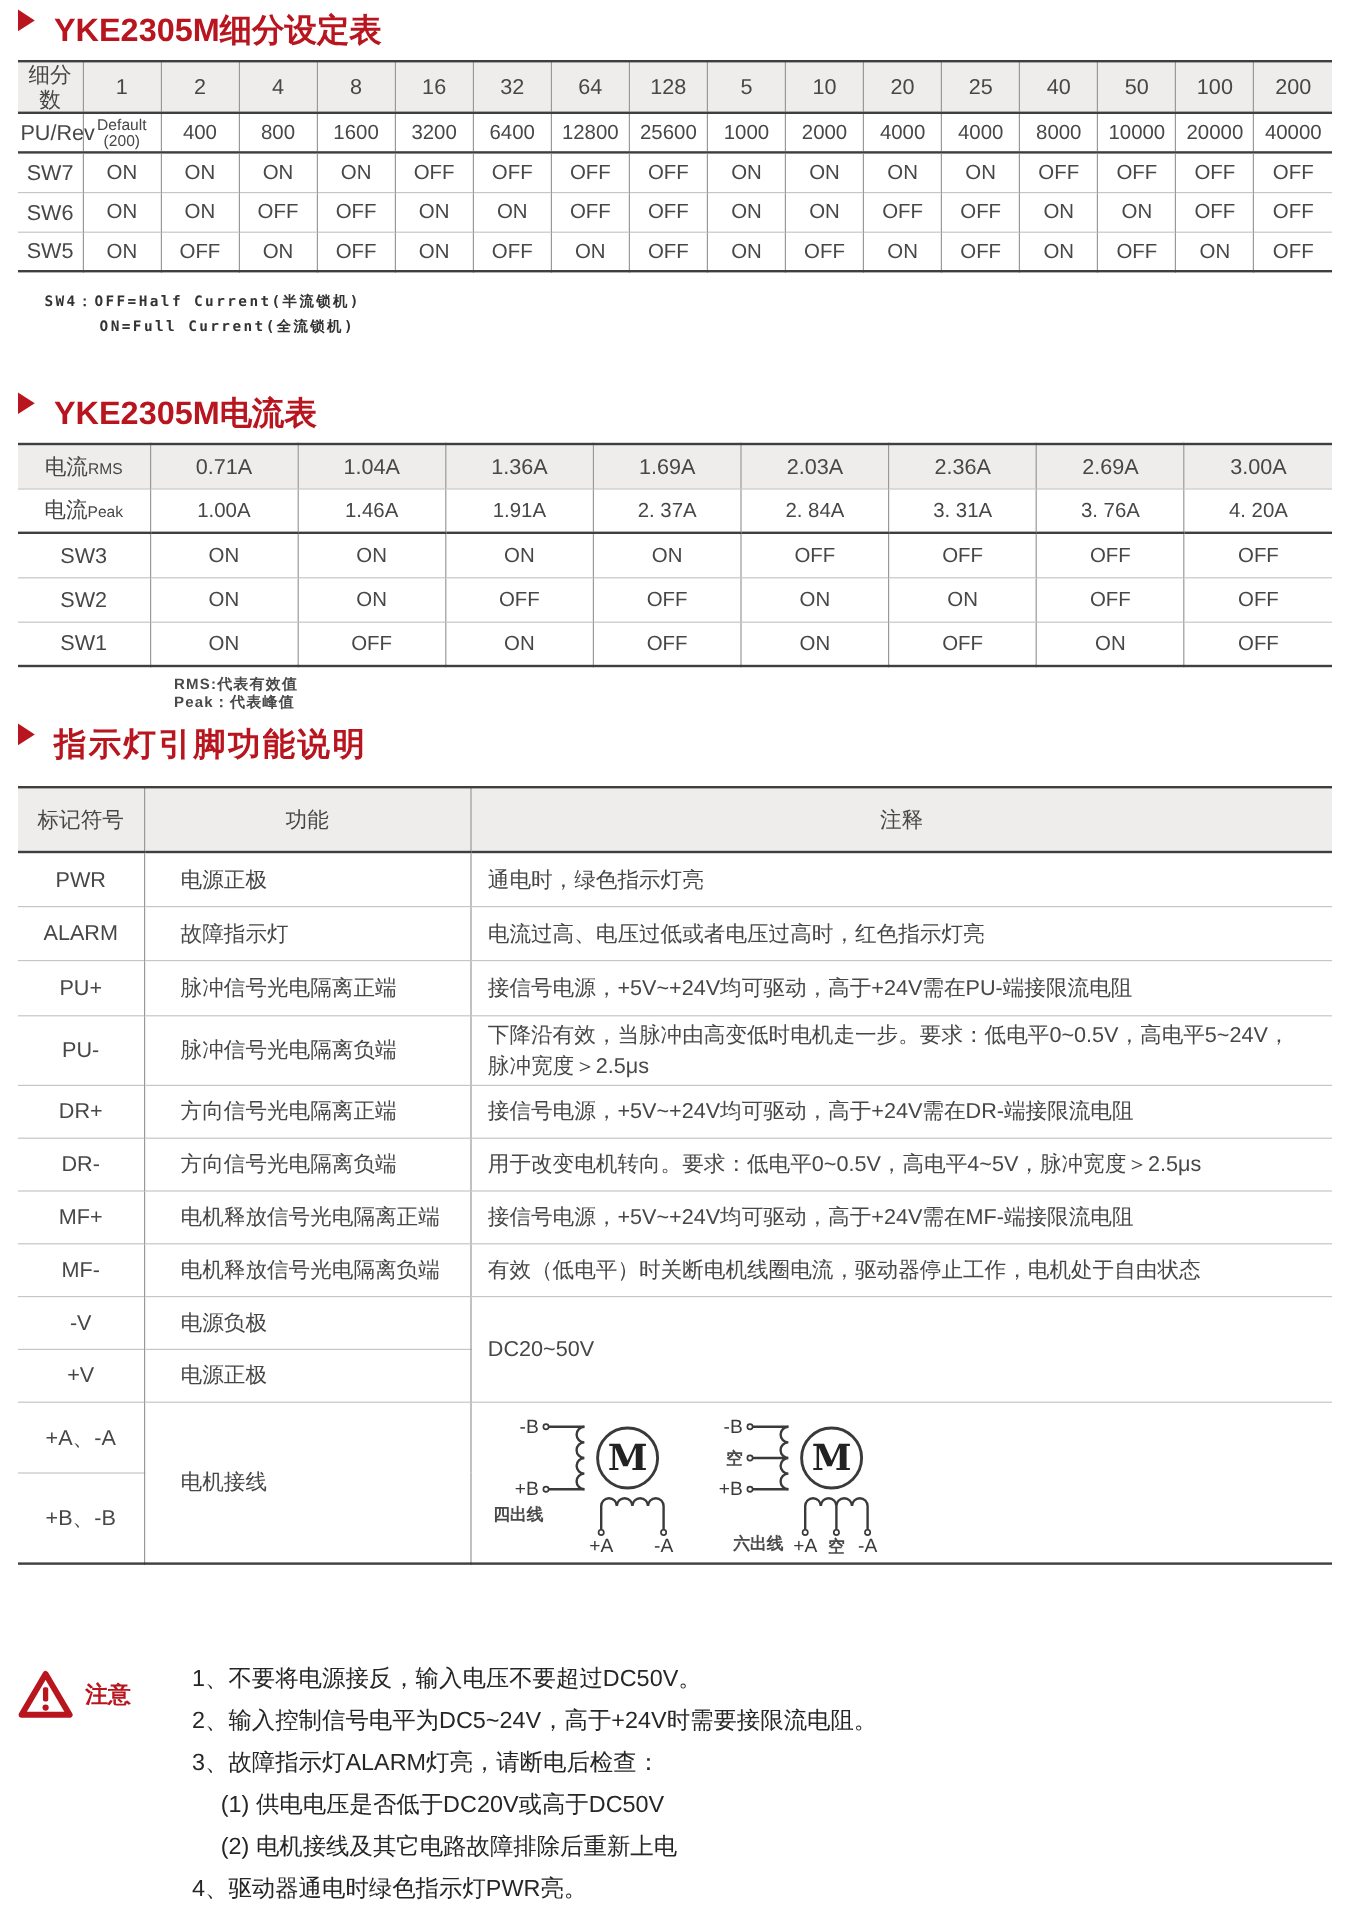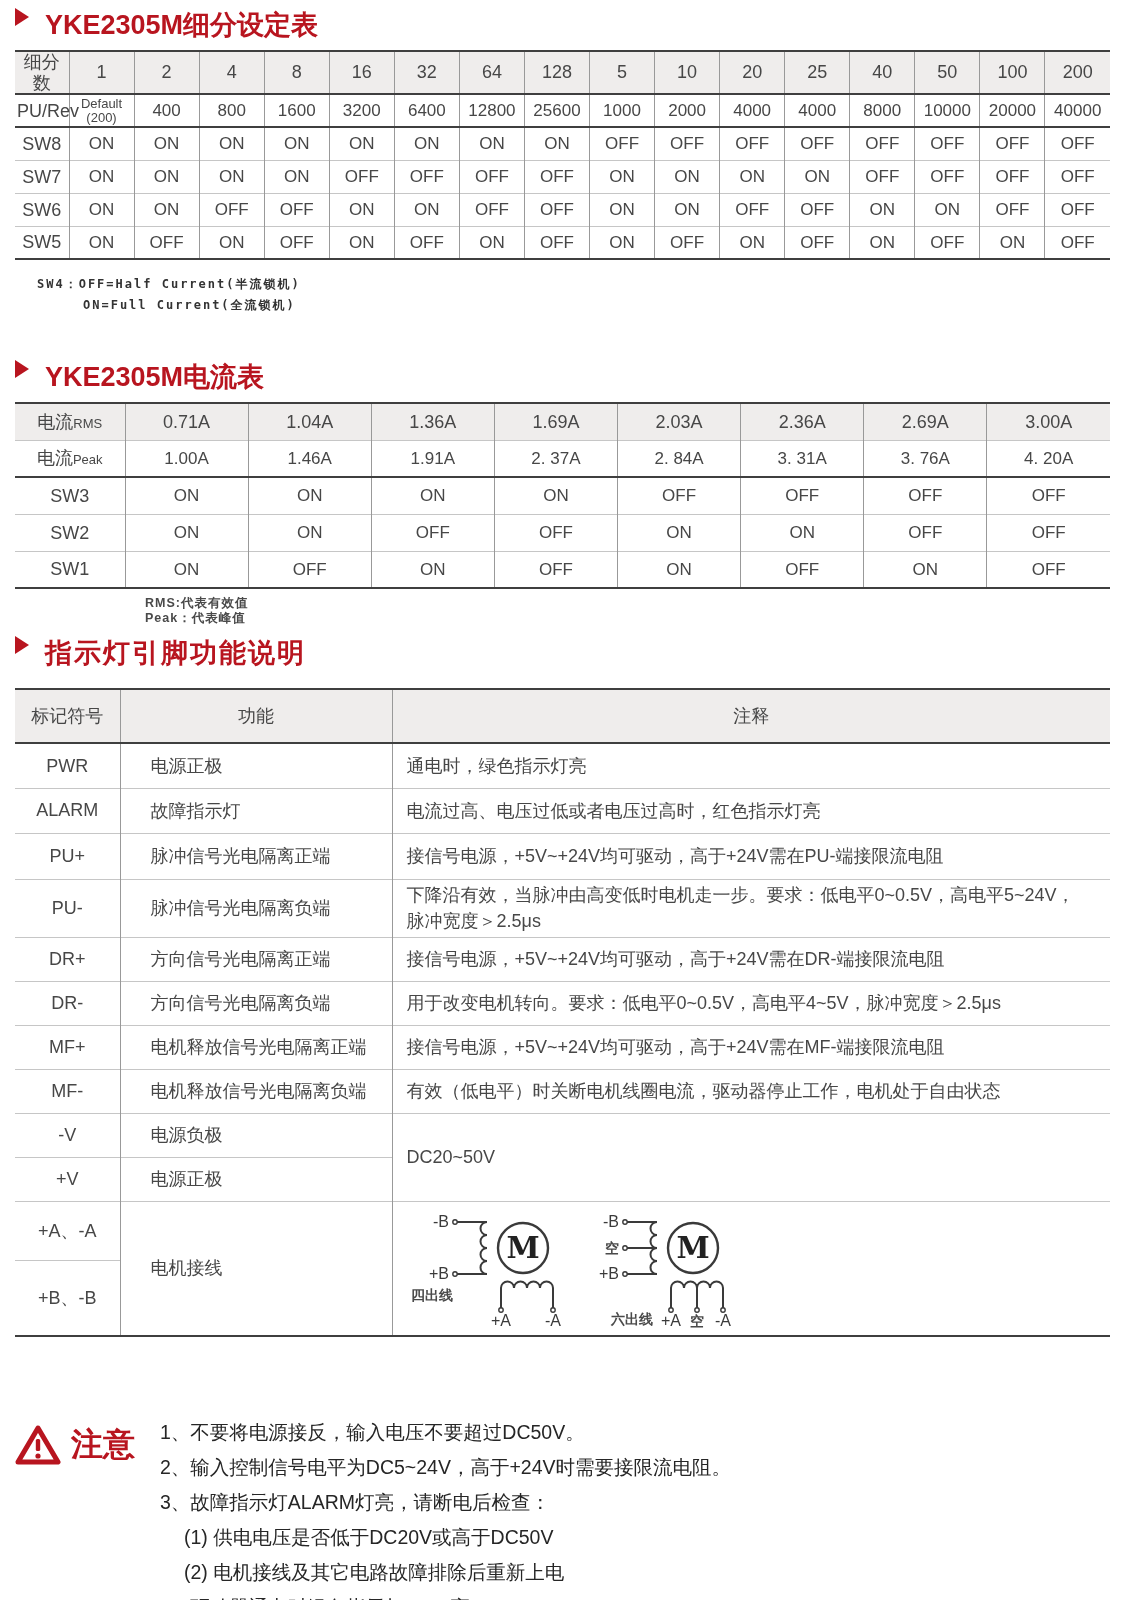--- a/index.html
+++ b/index.html
@@ -116,21 +116,21 @@
     font-family: "DejaVu Serif", "Liberation Serif", serif;
     font-size: 30px; font-weight: bold; fill: #222222;
   }
 
   
   .notice { display: flex; margin-top: 82px; }
   .notice-head {
     flex: 0 0 145px; display: flex; align-items: center; gap: 10px;
     height: 48px; margin-top: 2px;
   }
-  .notice-label { color: #b8151f; font-size: 32px; font-weight: bold; }
+  .notice-label { color: #b8151f; font-size: 19px; font-weight: bold; }
   .notice-list { flex: 1; padding-top: 2px; }
   .n-item {
     font-size: 19.5px; line-height: 23px; color: #262626;
     margin-bottom: 12px;
   }
   .n-item.indent { padding-left: 24px; }
 </style>
 </head>
 <body>
 
@@ -178,39 +178,20 @@
           <td>12800</td>
           <td>25600</td>
           <td>1000</td>
           <td>2000</td>
           <td>4000</td>
           <td>4000</td>
           <td>8000</td>
           <td>10000</td>
           <td>20000</td>
           <td>40000</td>
-        </tr>
-        <tr>
-          <td class="lbl">SW8</td>
-          <td>ON</td>
-          <td>ON</td>
-          <td>ON</td>
-          <td>ON</td>
-          <td>ON</td>
-          <td>ON</td>
-          <td>ON</td>
-          <td>ON</td>
-          <td>OFF</td>
-          <td>OFF</td>
-          <td>OFF</td>
-          <td>OFF</td>
-          <td>OFF</td>
-          <td>OFF</td>
-          <td>OFF</td>
-          <td>OFF</td>
         </tr>
         <tr>
           <td class="lbl">SW7</td>
           <td>ON</td>
           <td>ON</td>
           <td>ON</td>
           <td>ON</td>
           <td>OFF</td>
           <td>OFF</td>
           <td>OFF</td>

